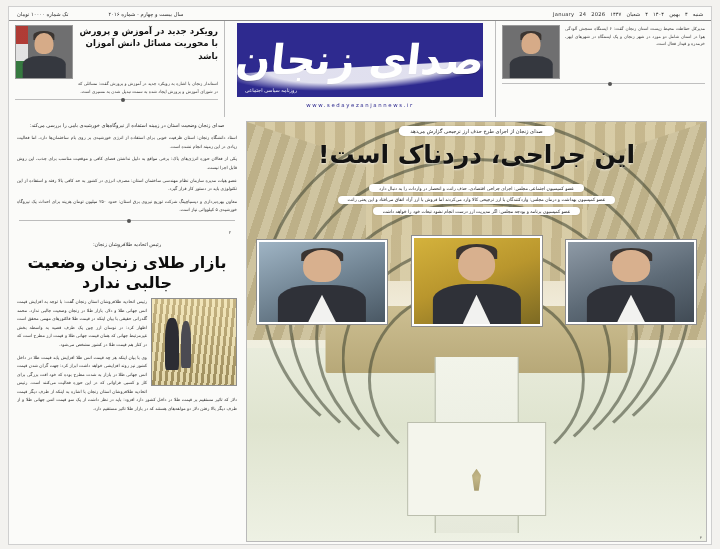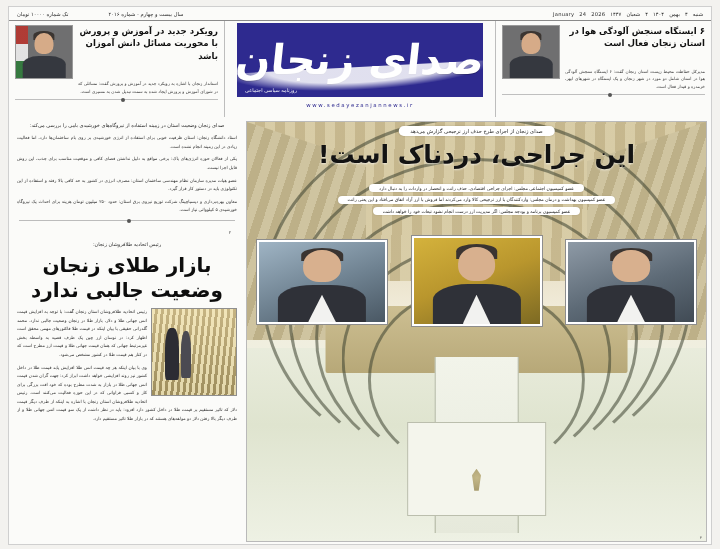--- a/index.html
+++ b/index.html
@@ -237,21 +237,21 @@
   .art{padding:0 4px;}
   .art-kicker{
     font-size:5px;color:#2c2c2c;line-height:1.85;text-align:center;
     margin-bottom:4px;
   }
   .art-head{
     font-size:19px;font-weight:bold;color:#0d0d0d;
     text-align:center;line-height:1.25;margin-bottom:5px;
     letter-spacing:-.4px;
   }
-  .art-head.sm{font-size:20px;}
+  .art-head.sm{font-size:16px;}
   .art-body{
     font-size:4.4px;color:#333;line-height:1.95;text-align:justify;
   }
   .art-body p{margin:0 0 4px 0;}
   .sep{
     border-top:1px solid #bcbcbc;margin:5px 2px 4px 2px;height:4px;position:relative;
   }
   .sep:after{
     content:"";position:absolute;right:48%;top:-2px;width:4px;height:4px;
     background:#555;border-radius:50%;
@@ -321,21 +321,20 @@
         <span style="width:30px"></span>
         <span>تک شماره ۱۰۰۰۰ تومان</span>
       </div>
     </div>
 
     <div class="masthead">
 
       <div class="mast-side right">
         <div class="teaser">
           <div class="teaser-txt">
-            <div class="teaser-h">۶ ایستگاه سنجش آلودگی هوا در استان زنجان فعال است</div>
             <div class="teaser-b">مدیرکل حفاظت محیط زیست استان زنجان گفت: ۶ ایستگاه سنجش آلودگی هوا در استان شامل دو مورد در شهر زنجان و یک ایستگاه در شهرهای ابهر، خرمدره و قیدار فعال است.</div>
           </div>
           <div class="teaser-img">
             <div class="teaser-hair"></div>
             <div class="teaser-face"></div>
             <div class="teaser-torso"></div>
           </div>
         </div>
         <div class="teaser-rule"></div>
       </div>

